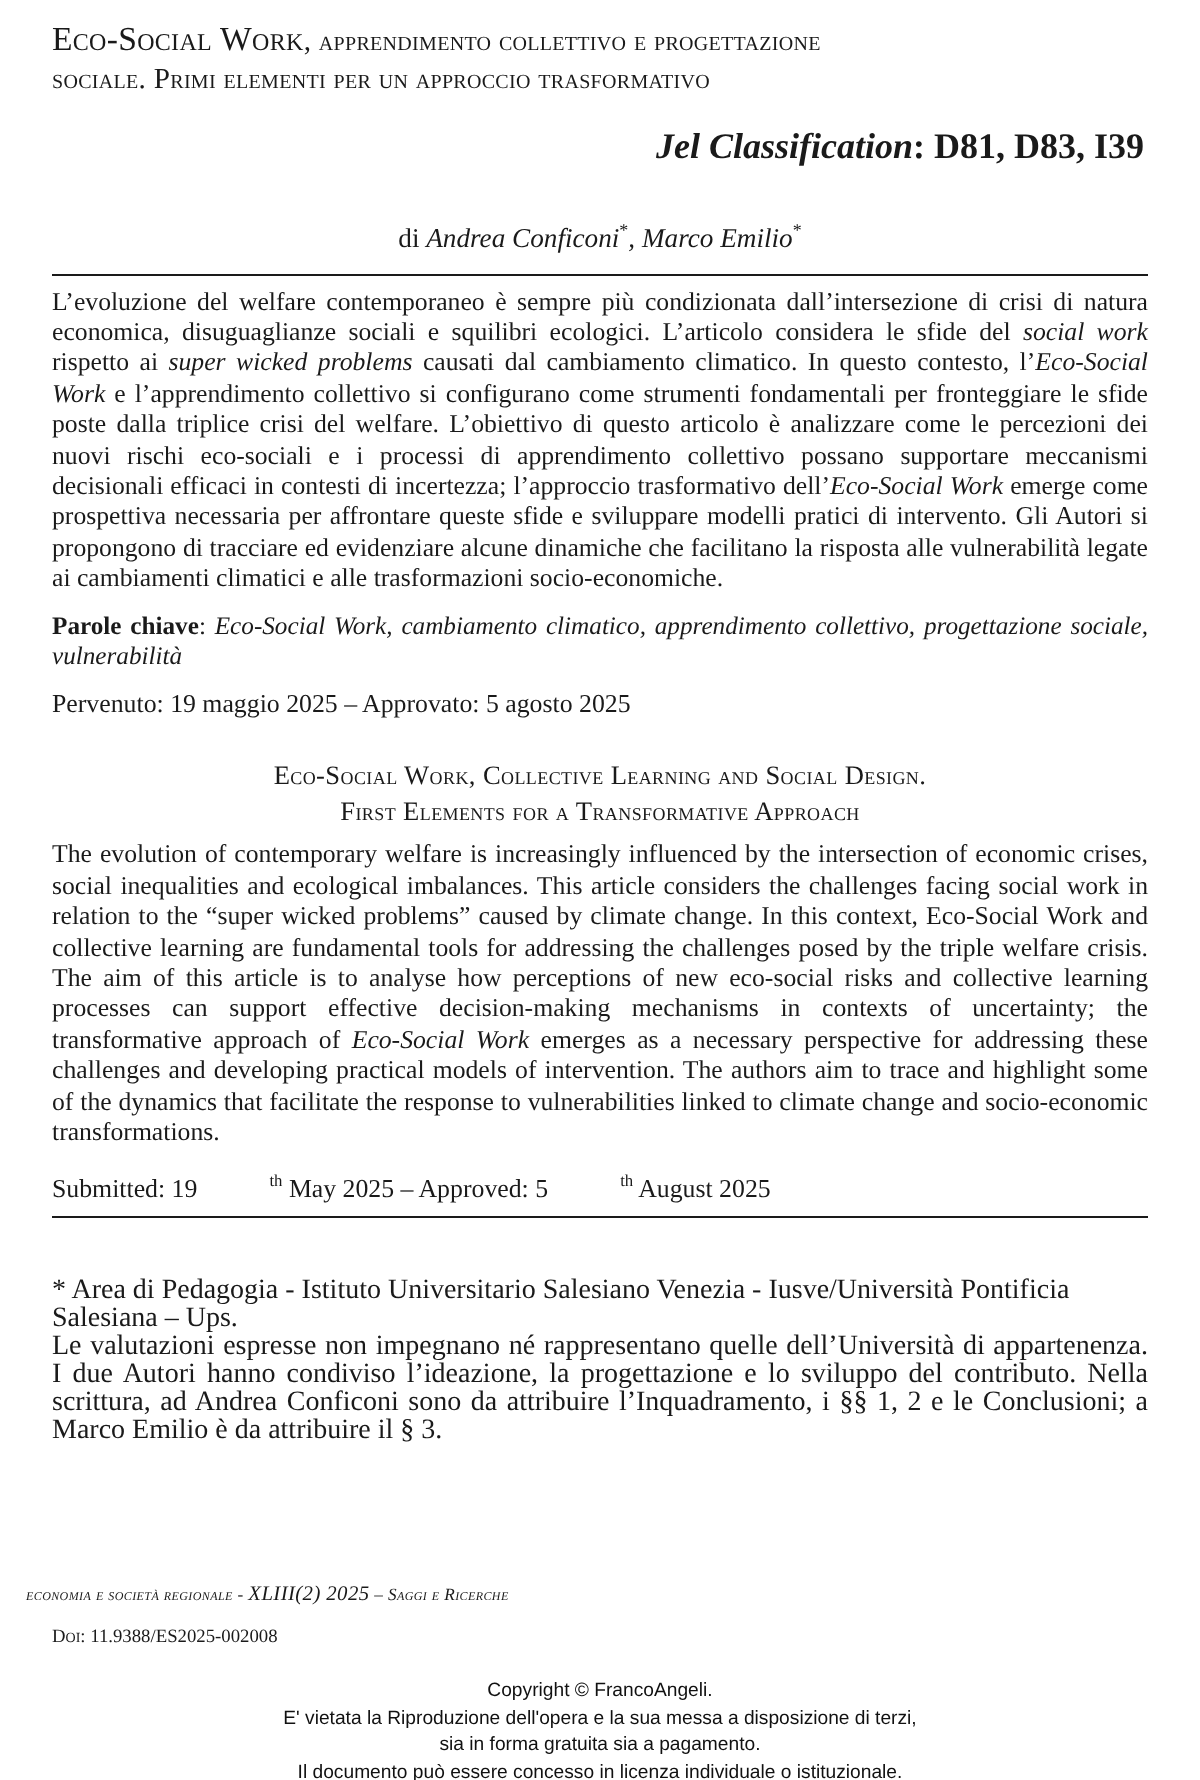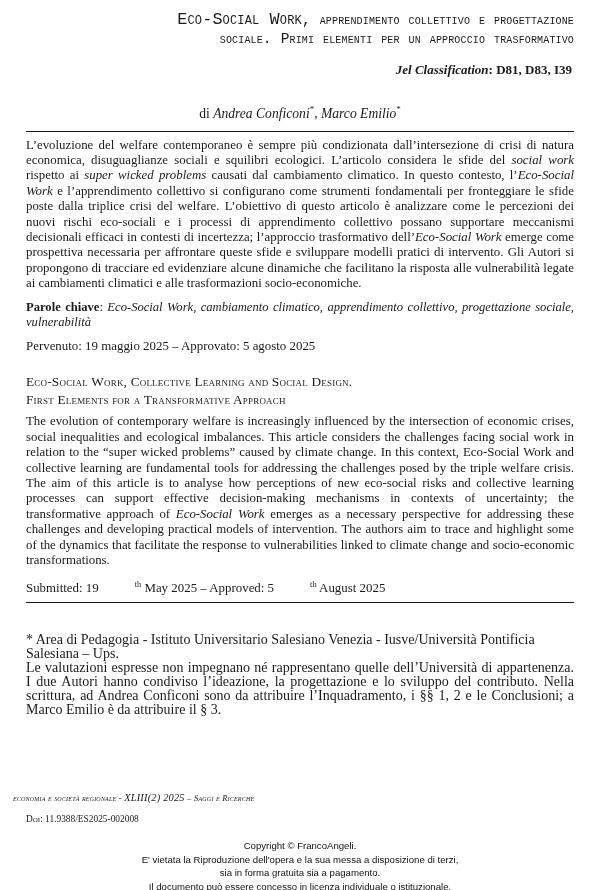--- a/index.html
+++ b/index.html
@@ -15,34 +15,33 @@
   .page {
     position: relative;
     width: 600px;
     height: 890px;
     padding: 0 26px;
   }
 
   
   .title-it {
     margin: 11px 0 0 0;
-    text-align: right;
+    text-align: left;
     font-size: 14.6px;
     line-height: 18.5px;
     font-variant: small-caps;
     letter-spacing: 0.15px;
     font-weight: normal;
-    font-family: Liberation Mono, monospace;
   }
   .title-it .lead { font-size: 16.8px; }
 
   .jel {
     margin: 14px 2px 0 0;
     text-align: right;
-    font-size: 13px;
+    font-size: 18px;
     font-weight: bold;
   }
   .jel .ital { font-style: italic; }
 
   .byline {
     margin: 26px 0 0 0;
     text-align: center;
     font-size: 13.6px;
   }
   .byline .names { font-style: italic; }
@@ -80,21 +79,21 @@
 
   .dates {
     margin: 9px 0 0 0;
     font-size: 12.9px;
     line-height: 15.2px;
   }
   .dates sup { font-size: 8.4px; vertical-align: super; margin-left: 36px; }
 
   .title-en {
     margin: 19px 0 0 0;
-    text-align: left;
+    text-align: center;
     font-size: 13.3px;
     line-height: 17.6px;
     font-variant: small-caps;
     letter-spacing: 0.2px;
     font-weight: normal;
   }
 
   
   .footnote {
     margin: 30px 0 0 0;

